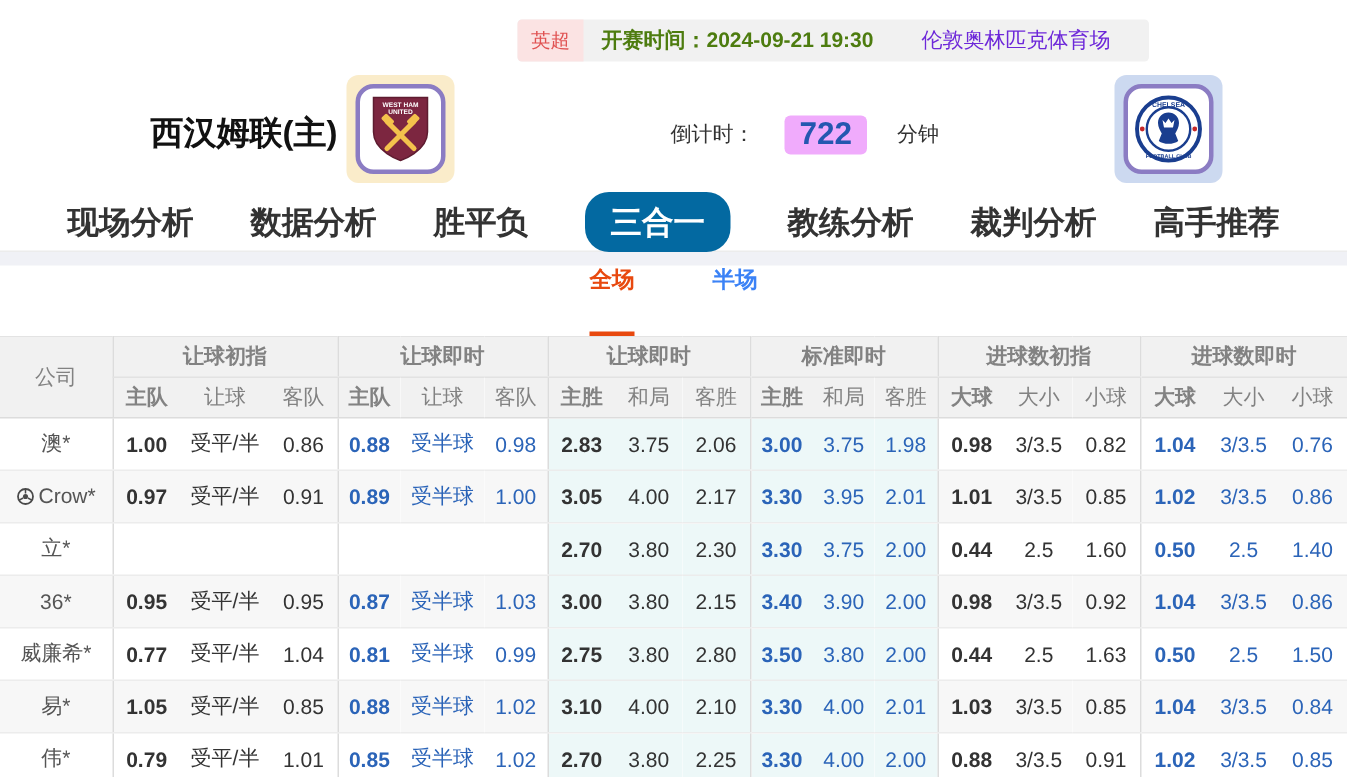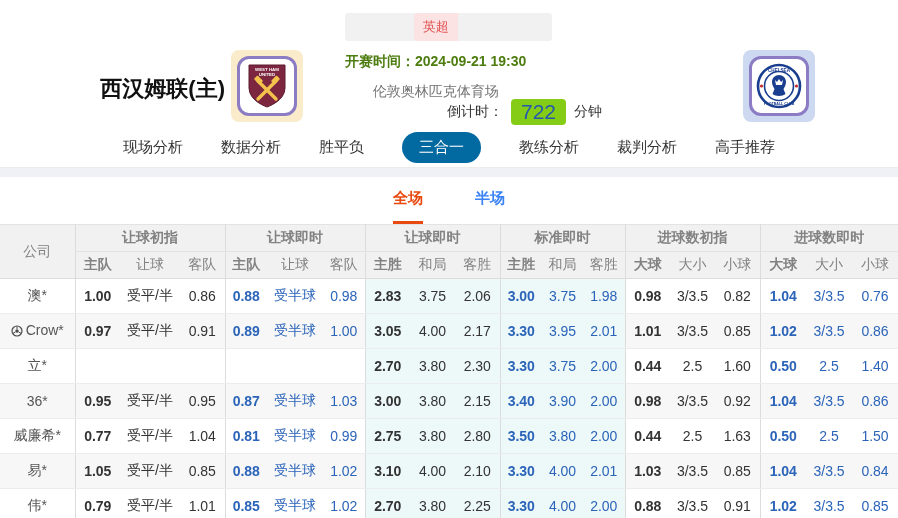--- a/index.html
+++ b/index.html
@@ -6,61 +6,61 @@
   html,body { background:#fff; }
   body {
     width:898px; height:518px; overflow:hidden; position:relative;
     font-family:"Liberation Sans","DejaVu Sans",sans-serif; color:#333;
   }
   
   .infobar-row { position:relative; height:46px; }
   .infobar {
     position:absolute; left:345px; top:13px; height:28px;
     display:inline-flex; align-items:center; gap:12px;
-    background:#f1f1f1; border-radius:3px; padding-right:26px;flex-direction:column;
+    background:#f1f1f1; border-radius:3px; padding-right:26px;
   }
   .league-badge {
     background:#fbe3e3; color:#e05252; font-size:13px;
     padding:5px 9px; border-radius:3px 0 0 3px; white-space:nowrap;
   }
   .kickoff { font-size:14px; font-weight:bold; color:#4d7c0f; white-space:nowrap; }
-  .venue { font-size:14px; color:#737373; white-space:nowrap; }
+  .venue { font-size:14px; color:#6d28d9; white-space:nowrap;margin-left:20px; }
   
   .team-row { position:relative; height:82px; }
   .team-name { position:absolute; top:28px; font-size:22px; font-weight:bold; color:#111; white-space:nowrap; }
   .team-name.home { left:60px; width:165px; text-align:right; }
   .team-name.away { left:820px; }
   .badge-tile {
     position:absolute; top:4px; width:72px; height:72px; border-radius:8px;
     display:flex; align-items:center; justify-content:center;
   }
   .badge-tile.home { left:231px; background:#faecca; }
   .badge-tile.away { left:743px; background:#ccd9f0; }
   .badge-frame {
     width:60px; height:60px; background:#fff; border:3px solid #8b7cc3;
     border-radius:12px; display:flex; align-items:center; justify-content:center;
   }
-  .countdown { position:absolute; left:447px; top:31px; display:flex; align-items:center; gap:8px;margin-top:22px; }
+  .countdown { position:absolute; left:447px; top:31px; display:flex; align-items:center; gap:20px; }
   .countdown-label, .countdown-unit { font-size:14px; color:#333; }
   .countdown-value {
-    background:#84cc16; border-radius:4px; padding:1px 10px;
-    font-size:21px; font-weight:normal; color:#2457b0;
+    background:#f0abfc; border-radius:4px; padding:1px 10px;
+    font-size:21px; font-weight:bold; color:#2457b0;
   }
   
   .nav-tabs {
     height:40px; display:flex; align-items:center; justify-content:center;
     gap:38px; border-bottom:1px solid #ececec;
   }
-  .nav-tab { font-size:15px; font-weight:normal; color:#333; cursor:pointer; white-space:nowrap; }
+  .nav-tab { font-size:21px; font-weight:bold; color:#333; cursor:pointer; white-space:nowrap; }
   .nav-tab.active {
     background:#0369a1; color:#fff; border-radius:16px; padding:6px 17px;
   }
   .band { height:9px; background:#f0f1f6; }
   
-  .sub-tabs { height:47px; display:flex; justify-content:center; gap:52px; padding-top:12px; }
+  .sub-tabs { height:47px; display:flex; justify-content:center; gap:52px; }
   .sub-tab { font-size:15px; font-weight:bold; color:#3b82f6; cursor:pointer; padding-bottom:6px; }
   .sub-tab.active { color:#e8490f; border-bottom:3px solid #e8490f; }
   
   table.odds { width:898px; border-collapse:collapse; table-layout:fixed; border-top:1px solid #e3e3e3; }
   table.odds th, table.odds td { text-align:center; overflow:hidden; white-space:nowrap; }
   thead th { background:#f1f1f1; color:#828282; font-size:14px; font-weight:normal; }
   tr.h1 th { height:27px; border-bottom:1px solid #e2e2e2; }
   tr.h2 th { height:27px; border-bottom:1px solid #dcdcdc; }
   th.company-h { border-bottom:1px solid #dcdcdc !important; }
   .gs { border-left:1px solid #dcdcdc;font-weight:bold; }

